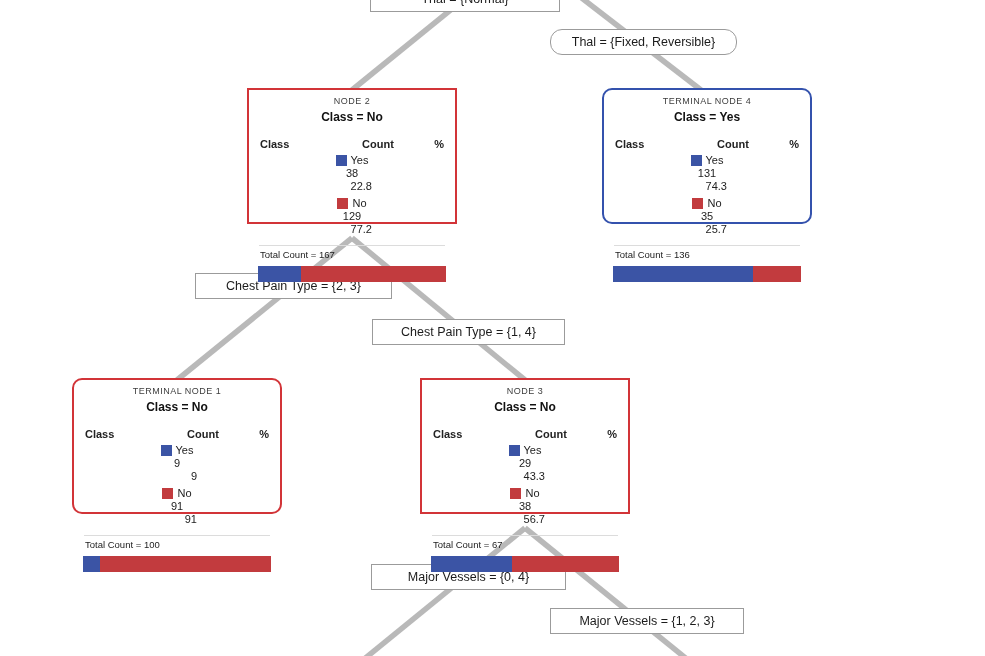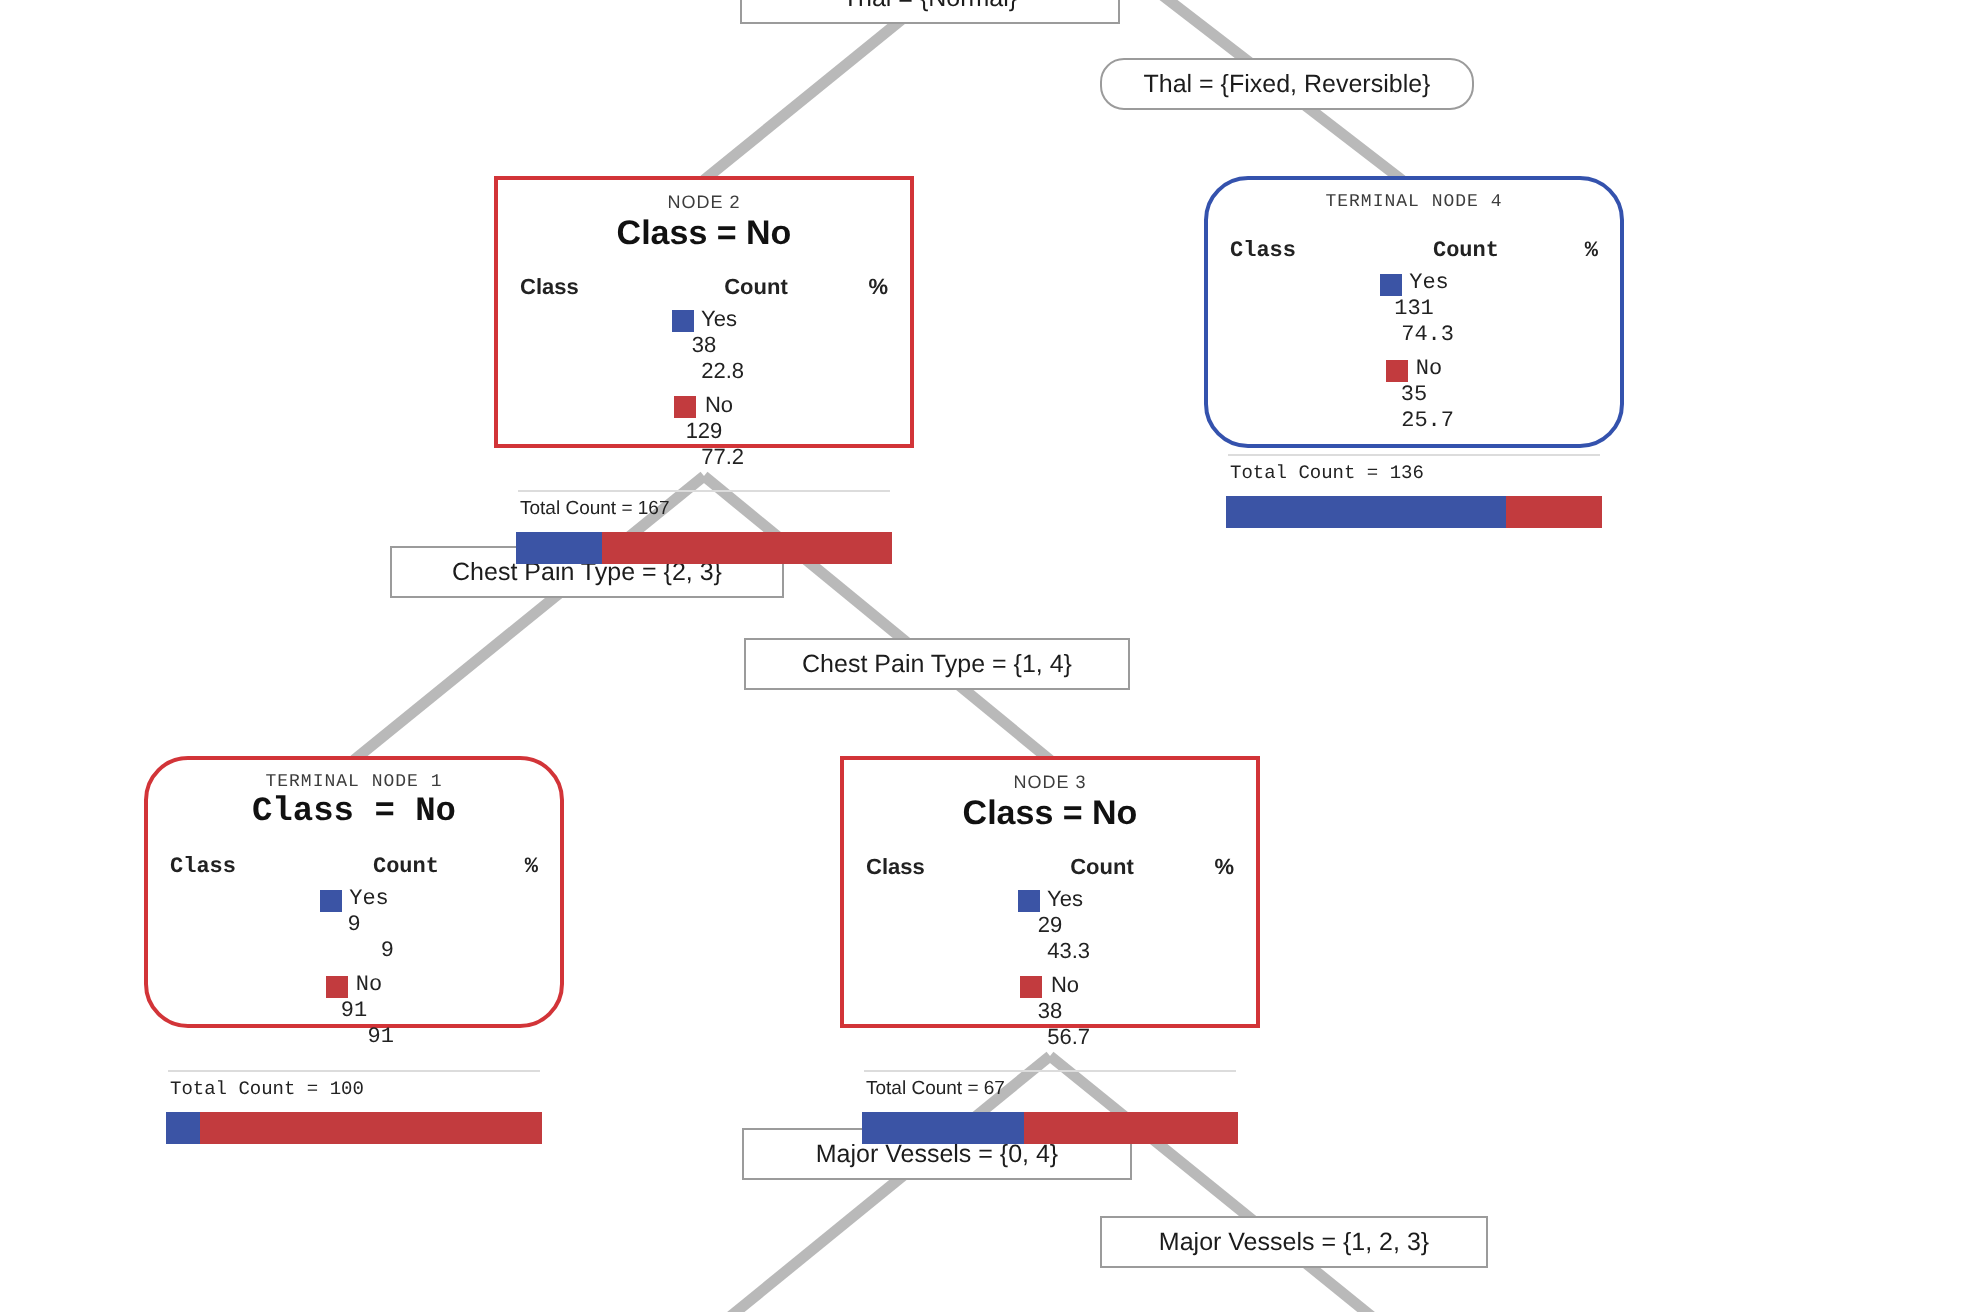--- a/index.html
+++ b/index.html
@@ -45,40 +45,40 @@
   .lbl-mv-123        { left: 550px; top: 608px; width: 194px; }
 
   
   .node {
     position: absolute;
     width: 210px;
     height: 136px;
     background: #fff;
     border: 2px solid var(--border-red, #d23438);
   }
-  .node.terminal { border-radius: 22px; font-family: Liberation Mono, monospace; }
+  .node.terminal { border-radius: 10px; }
   .node.blue { border-color: var(--border-blue, #3452ad); }
 
   .pos-node2  { left: 247px; top:  88px; }
   .pos-tnode4 { left: 602px; top:  88px; }
   .pos-tnode1 { left:  72px; top: 378px; }
   .pos-node3  { left: 420px; top: 378px; }
 
   .node-title {
     margin-top: 6px;
     text-align: center;
     font-size: 9px;
     line-height: 11px;
     letter-spacing: 0.5px;
     color: #3d3d3d;
   }
   .node-class {
     margin-top: 2px;
     text-align: center;
-    font-size: 17px;
+    font-size: 12px;
     line-height: 16px;
     font-weight: bold;
     color: #111;
   }
   .tbl { margin: 13px 11px 0 11px; }
   .tbl-row {
     display: flex;
     align-items: center;
     font-size: 11px;
     line-height: 13px;
@@ -167,20 +167,21 @@
     <div class="sep"></div>
     <div class="total">Total Count = 167</div>
     <div class="bar">
       <span class="seg seg-yes" style="width: 22.8%;"></span>
       <span class="seg seg-no" style="width: 77.2%;"></span>
     </div>
   </div>
 
   <div class="node terminal blue pos-tnode4">
     <div class="node-title">TERMINAL NODE 4</div>
+    <div class="node-class">Class = Yes</div>
     <div class="tbl">
       <div class="tbl-row tbl-head">
         <span class="col-class">Class</span>
         <span class="col-count">Count</span>
         <span class="col-pct">%</span>
       </div>
       <div class="tbl-row">
         <span class="col-class">
             <span class="swatch yes"></span>
             <span>Yes</span>

